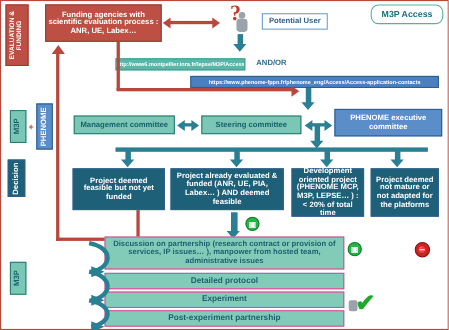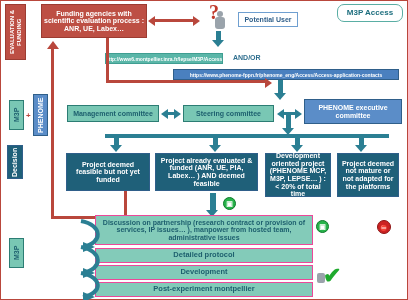--- a/index.html
+++ b/index.html
@@ -280,24 +280,24 @@
     <span>⛔</span>
   </div>
 
   <div class="abs box box-mint-soft" style="left:94px; top:214px; width:218px; height:30px; font-size:7px;">
     <span>Discussion on partnership (research contract or provision of services, IP issues… ), manpower from hosted team, administrative issues</span>
   </div>
   <div class="abs box box-mint-soft" style="left:94px; top:247px; width:218px; height:15px; font-size:7.5px;">
     <span>Detailed protocol</span>
   </div>
   <div class="abs box box-mint-soft" style="left:94px; top:264px; width:218px; height:15px; font-size:7.5px;">
-    <span>Development</span>
+    <span>Experiment</span>
   </div>
   <div class="abs box box-mint-soft" style="left:94px; top:281px; width:218px; height:15px; font-size:7.5px;">
-    <span>Post-experiment montpellier</span>
+    <span>Post-experiment partnership</span>
   </div>
 
   <svg class="abs" width="36" height="90" style="left:72px; top:212px;" viewBox="0 0 36 90">
     <path d="M8 8 C 30 12, 30 30, 10 34" fill="none" stroke="#2b7f93" stroke-width="4"></path>
     <path d="M8 34 C 30 38, 30 56, 10 60" fill="none" stroke="#2b7f93" stroke-width="4"></path>
     <path d="M8 60 C 30 64, 30 80, 10 84" fill="none" stroke="#2b7f93" stroke-width="4"></path>
     <polygon points="10,29 10,39 22,34" fill="#2b7f93"></polygon>
     <polygon points="10,55 10,65 22,60" fill="#2b7f93"></polygon>
     <polygon points="10,79 10,89 22,84" fill="#2b7f93"></polygon>
   </svg>

